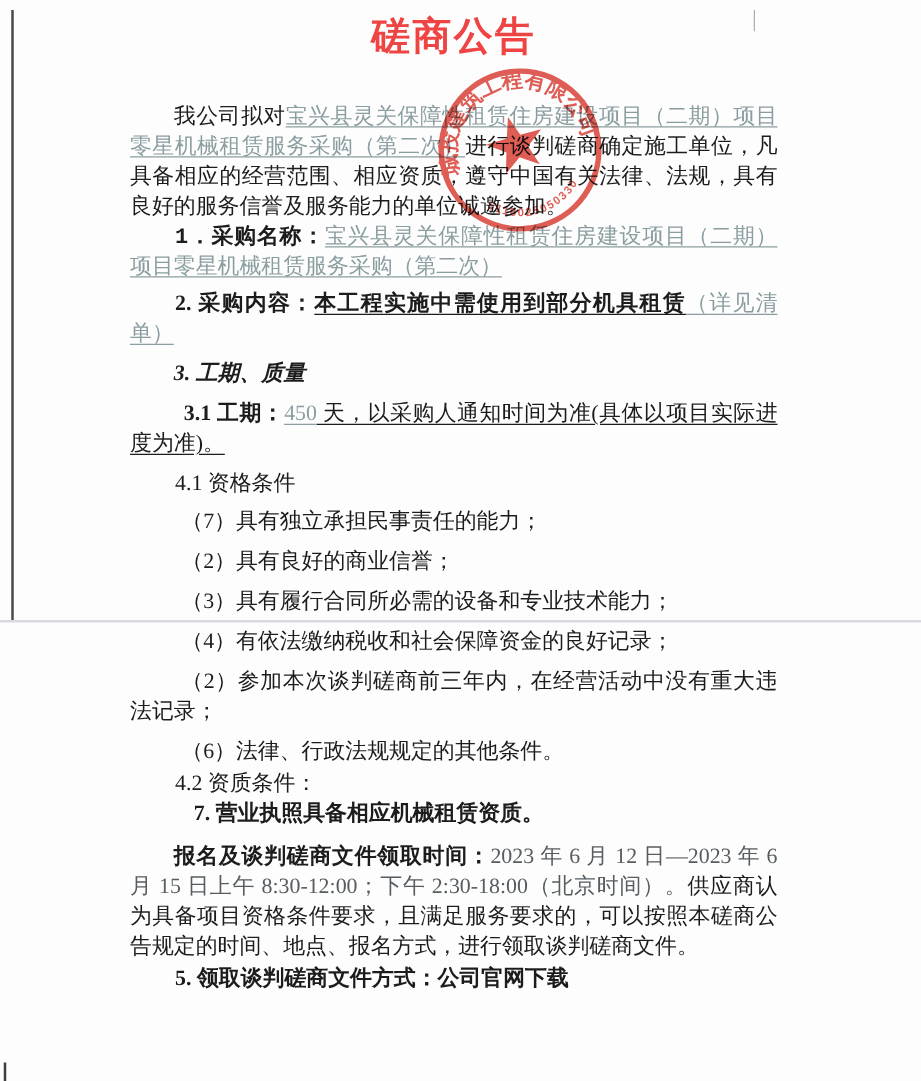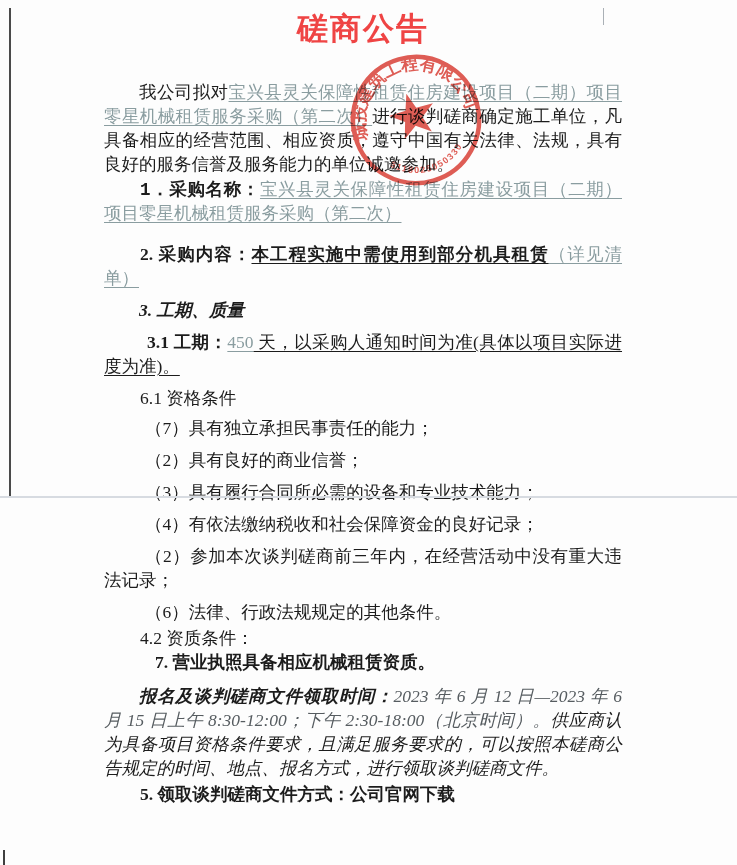--- a/index.html
+++ b/index.html
@@ -14,31 +14,31 @@
 
   .doc-title {
     margin-top:8px; text-align:center; font-size:31px; font-weight:bold;
     letter-spacing:2px; line-height:42px; color:#ef4444;
   }
 
   p.block { line-height:24px; text-align:justify; }
 
   .p-intro   { margin-top:30px; line-height:24px; text-indent:35px; }
   .b-item1   { margin-top:2px;  text-indent:36px;font-family:Liberation Mono, monospace; }
-  .b-item2   { margin-top:16px;    text-indent:36px; }
+  .b-item2   { margin-top:4px;    text-indent:36px; }
   .b-item3   { margin-top:8px;  text-indent:35px;font-style:italic; }
   .b-item31  { margin-top:8px;  text-indent:43px; }
   .b-item32  { margin-top:6px;  text-indent:43px; }
   .b-item4   { margin-top:4px;  text-indent:32px; }
   .b-item41  { margin-top:8px;  text-indent:36px; }
   .b-cond    { margin-top:8px;  text-indent:41px; }
   .b-cond1   { margin-top:6px;  text-indent:41px; }
   .b-item42  { margin-top:2px;  text-indent:36px; }
   .b-license { margin-top:0;    text-indent:51px; font-weight:bold; }
-  .p-reg     { margin-top:10px; line-height:31px; text-indent:35px;font-style:italic; }
+  .p-reg     { margin-top:10px; line-height:31px; text-indent:35px; }
   .b-item5   { margin-top:2px;  text-indent:36px; font-weight:bold; }
 
   b { font-weight:bold; }
   .u  { text-decoration:underline; text-underline-offset:3px; }
   .link { color:#8a9da0; text-decoration:underline; text-underline-offset:3px; }
   .numgray { color:#565c60; }
 
   
   .stamp {
     position:absolute; left:344px; top:40px; width:144px; height:144px;
@@ -65,21 +65,21 @@
     <p class="block b-item1"><b>1．采购名称：</b><span class="link">宝兴县灵关保障性租赁住房建设项目（二期）项目零星机械租赁服务采购（第二次）</span></p>
 
     <p class="block b-item2"><b>2.  采购内容：</b><b class="u">本工程实施中需使用到部分机具租赁</b><span class="link">（详见清单）</span></p>
 
     <p class="block b-item3"><b>3. 工期、质量</b></p>
 
     <p class="block b-item31"><b>3.1 工期：</b><span class="link">450</span><span class="u"> 天，以采购人通知时间为准(具体以项目实际进度为准)。</span></p>
 
 
 
-    <p class="block b-item41">6.1 资格条件</p>
+    <p class="block b-item41">4.1 资格条件</p>
 
     <p class="block b-cond1">（7）具有独立承担民事责任的能力；</p>
     <p class="block b-cond">（2）具有良好的商业信誉；</p>
     <p class="block b-cond">（3）具有履行合同所必需的设备和专业技术能力；</p>
     <p class="block b-cond">（4）有依法缴纳税收和社会保障资金的良好记录；</p>
     <p class="block b-cond">（2）参加本次谈判磋商前三年内，在经营活动中没有重大违法记录；</p>
     <p class="block b-cond">（6）法律、行政法规规定的其他条件。</p>
 
     <p class="block b-item42">4.2 资质条件：</p>
     <p class="block b-license">7. 营业执照具备相应机械租赁资质。</p>

